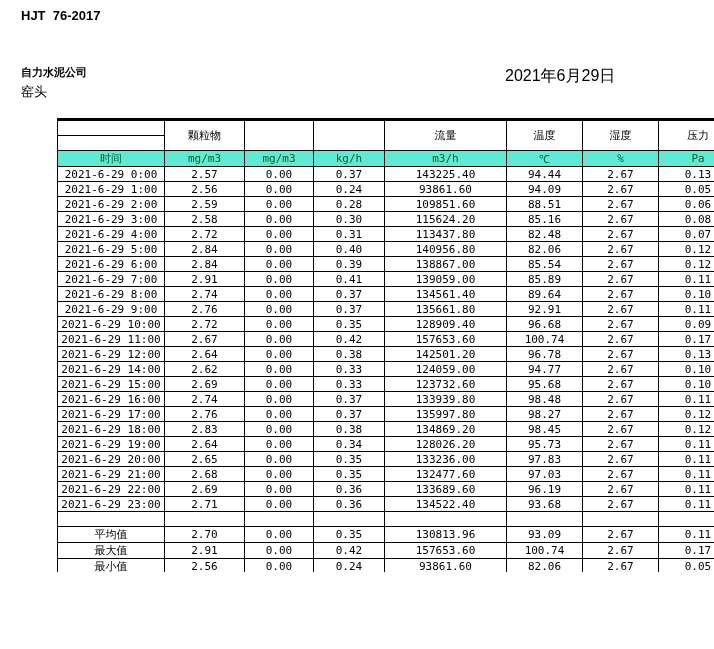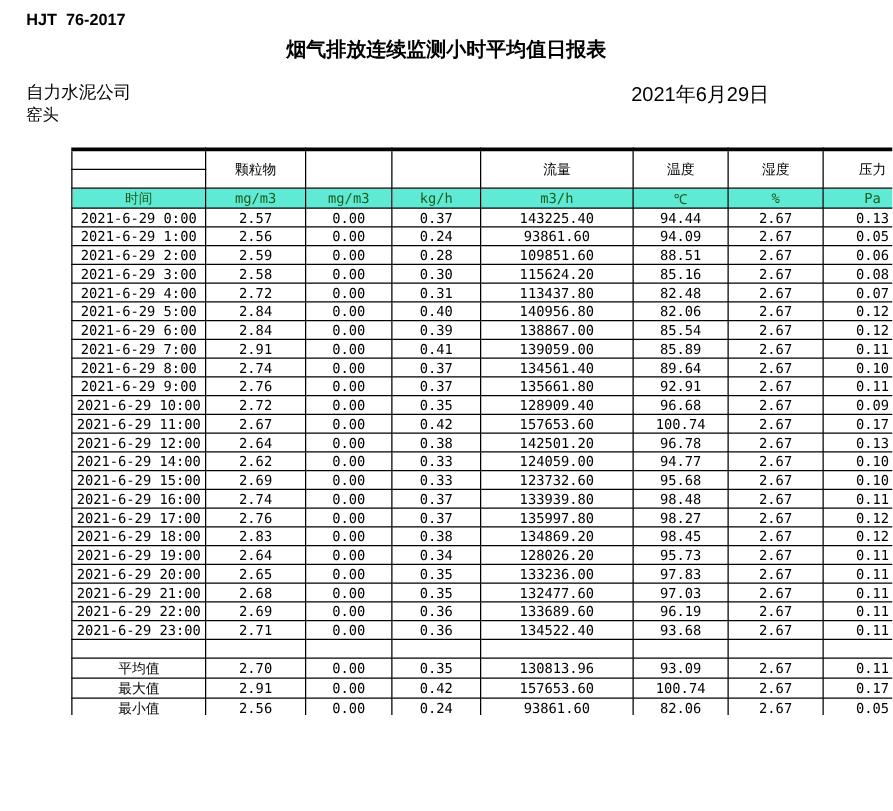--- a/index.html
+++ b/index.html
@@ -2,21 +2,21 @@
 <html><head>
 <meta charset="utf-8">
 <style>
   html,body{margin:0;padding:0;background:#ffffff;}
   #page{position:relative;width:714px;height:572px;background:#ffffff;overflow:hidden;
         font-family:"Liberation Sans",sans-serif;color:#000;}
   .abs{position:absolute;}
   #doc-code{left:21px;top:8px;font-size:13px;font-weight:bold;white-space:pre;
             font-family:"Liberation Sans",sans-serif;}
   #report-title{left:0;top:30px;width:714px;text-align:center;font-size:16px;font-weight:bold;}
-  #company-name{left:21px;top:65px;font-size:14px;font-weight:normal;}
+  #company-name{left:21px;top:65px;font-size:11px;font-weight:bold;}
   #site-name{left:21px;top:83px;font-size:13px;font-weight:normal;}
   #report-date{left:505px;top:66px;font-size:16px;}
 
   #report-table{position:absolute;left:17px;top:118px;width:680px;
         border-collapse:collapse;table-layout:fixed;
         border:1px solid #000;border-top:3px solid #000;border-bottom:3px solid #000;margin-left:40px;}
   #report-table td{border:1px solid #000;padding:0;margin:0;text-align:center;
         vertical-align:middle;height:14px;overflow:hidden;white-space:nowrap;
         font-family:"DejaVu Sans Mono","Liberation Mono",monospace;font-size:11px;}
   tr.ghead td{height:13px;font-family:"Liberation Sans",sans-serif;font-size:12px;}
@@ -32,21 +32,20 @@
   #footer-note{left:21px;top:600px;font-size:12px;}
   #footer-report-unit{left:21px;top:617px;font-size:13px;}
   #footer-unit-label{left:200px;top:617px;font-size:11px;text-decoration:underline;}
 </style>
 </head>
 <body>
 
 <div id="page">
 
   <div id="doc-code" class="abs">HJT  76-2017</div>
-  <div id="report-title" class="abs">烟气排放连续监测小时平均值日报表</div>
   <div id="company-name" class="abs">自力水泥公司</div>
   <div id="site-name" class="abs">窑头</div>
   <div id="report-date" class="abs">2021年6月29日</div>
 
   <table id="report-table">
     <colgroup>
       <col style="width:107px">
         <col style="width:80px">
         <col style="width:69px">
         <col style="width:71px">

